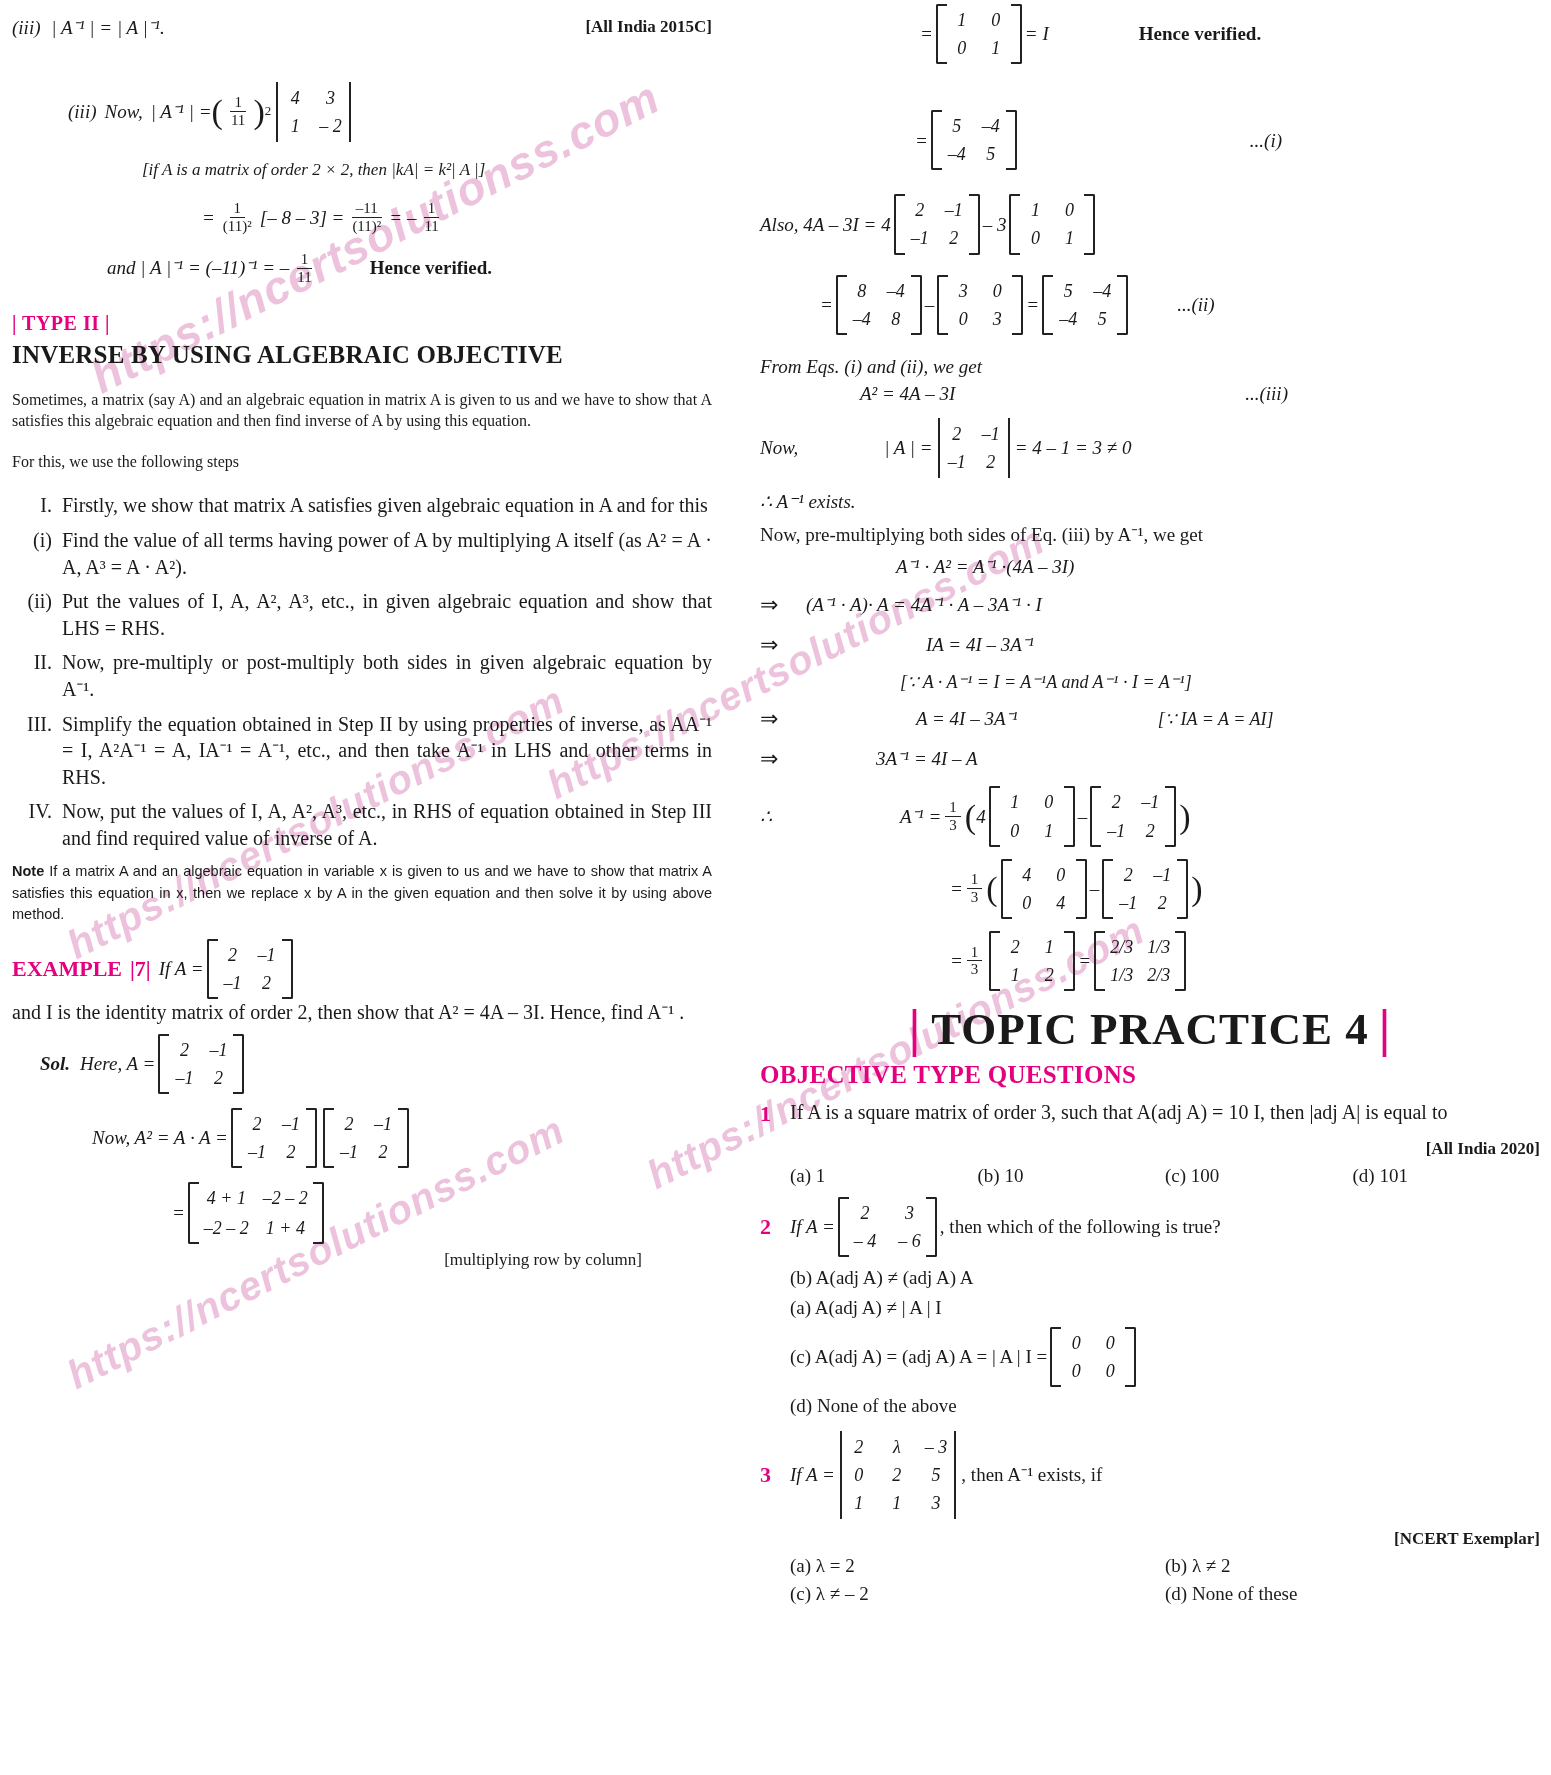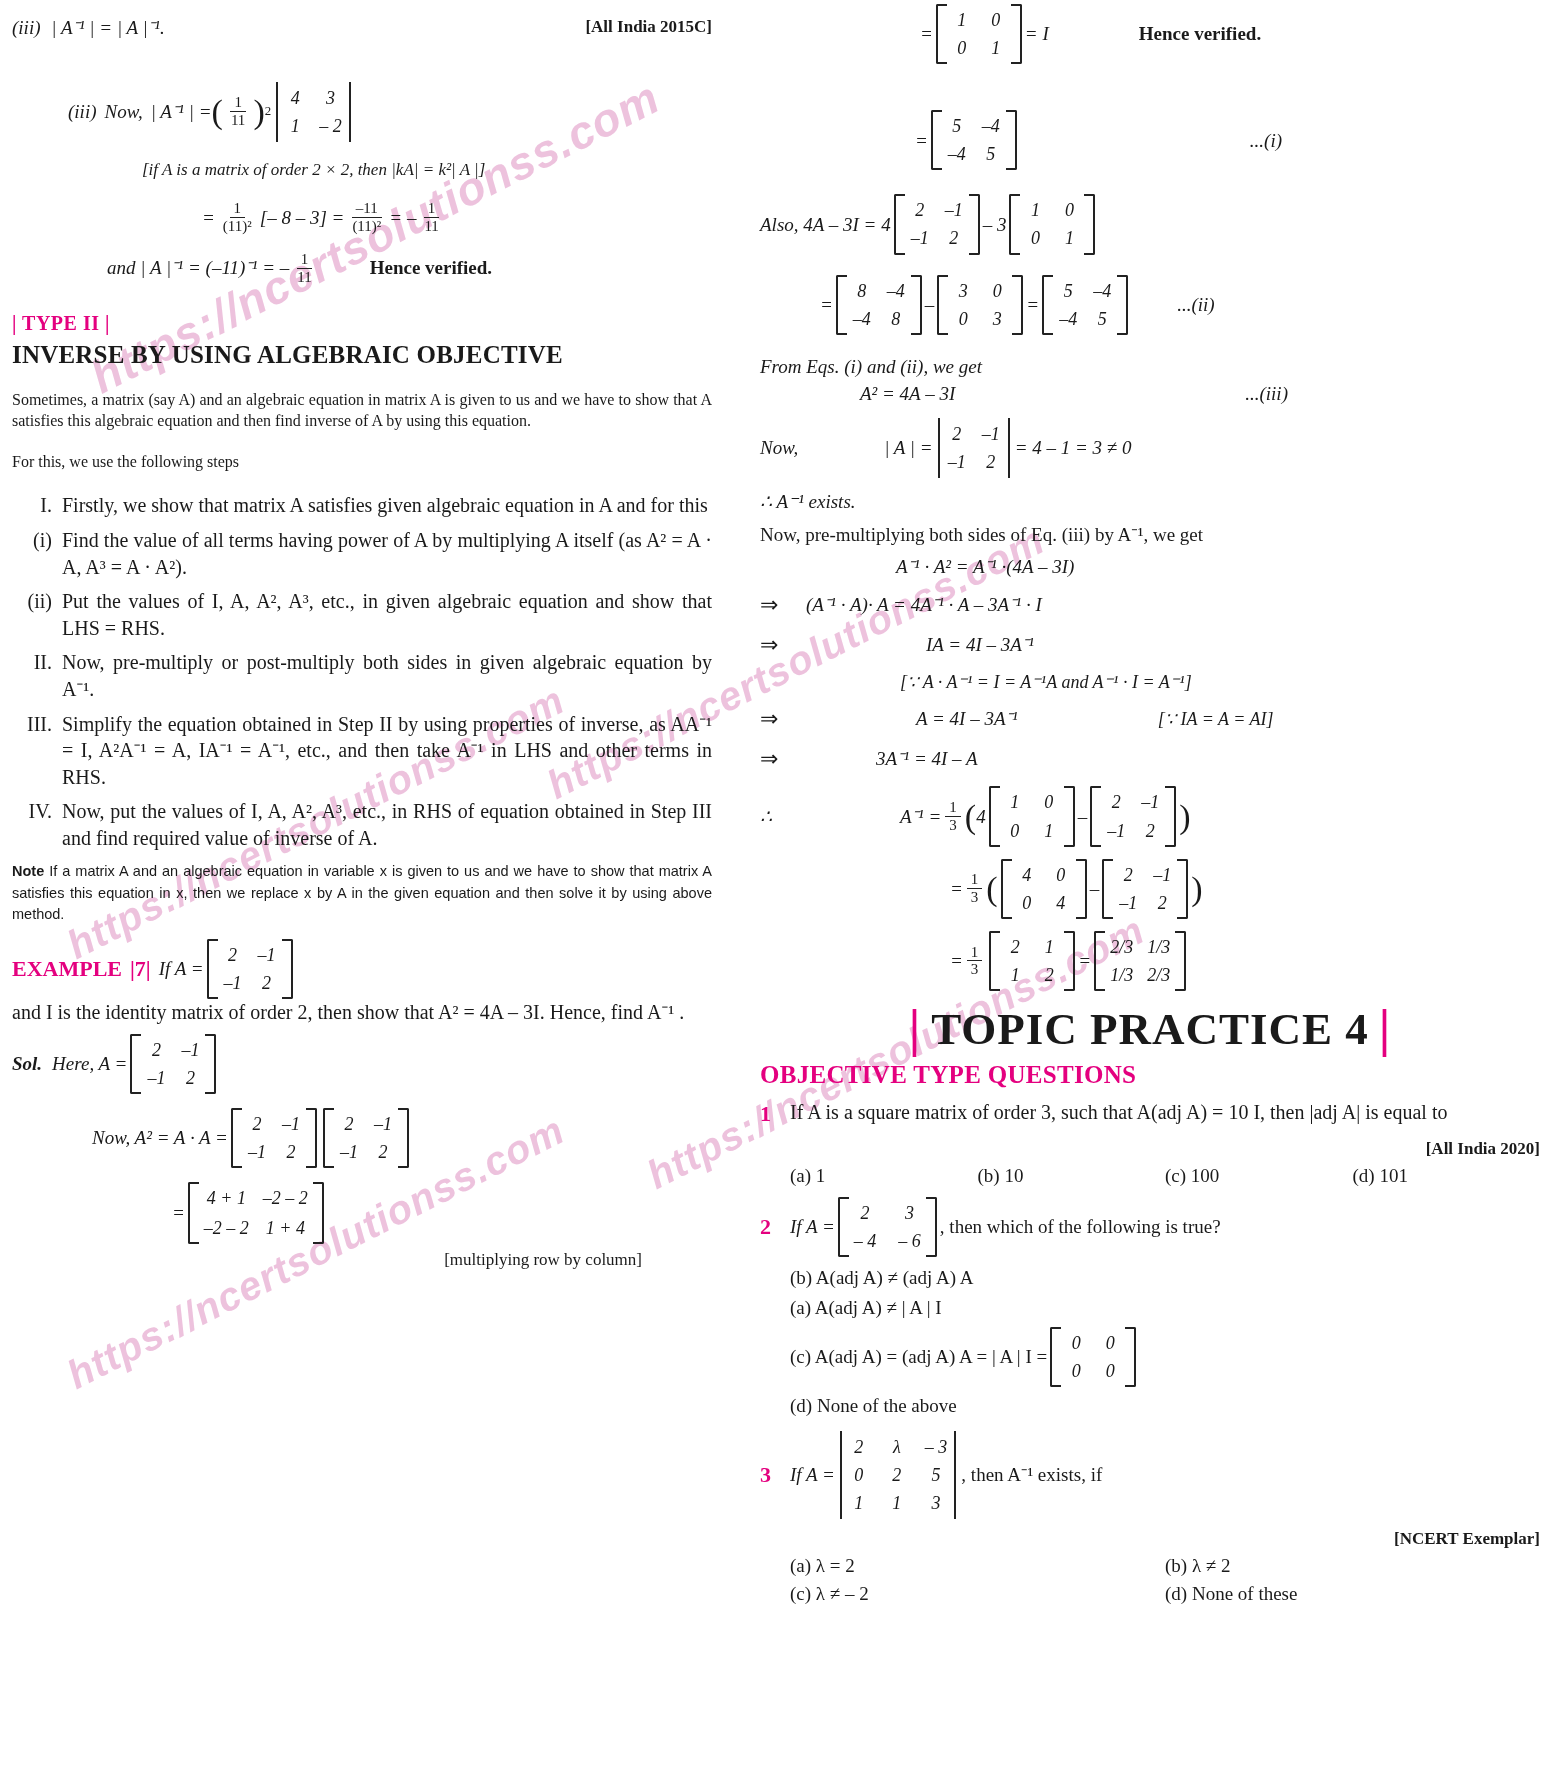--- a/index.html
+++ b/index.html
@@ -221,21 +221,21 @@
           <div>2</div>
             <div>–1</div>
           <div>–1</div>
             <div>2</div>
         </span>
         <span class="brk r"></span>
       </span>
     </div>
     <div style="font-size:20px;line-height:1.35;text-align:justify;">and I is the identity matrix of order 2, then show that A² = 4A – 3I. Hence, find A⁻¹ .</div>
 
-    <div class="line" style="margin-top:8px;">
+    <div class="line" style="margin-top:8px;margin-left:28px;">
       <span class="math bold">Sol.</span>
       <span class="math" style="margin-left:10px;">Here, A =</span>
       <span class="mat">
         <span class="brk l"></span>
         <span class="cells c2">
           <div>2</div>
             <div>–1</div>
           <div>–1</div>
             <div>2</div>
         </span>

